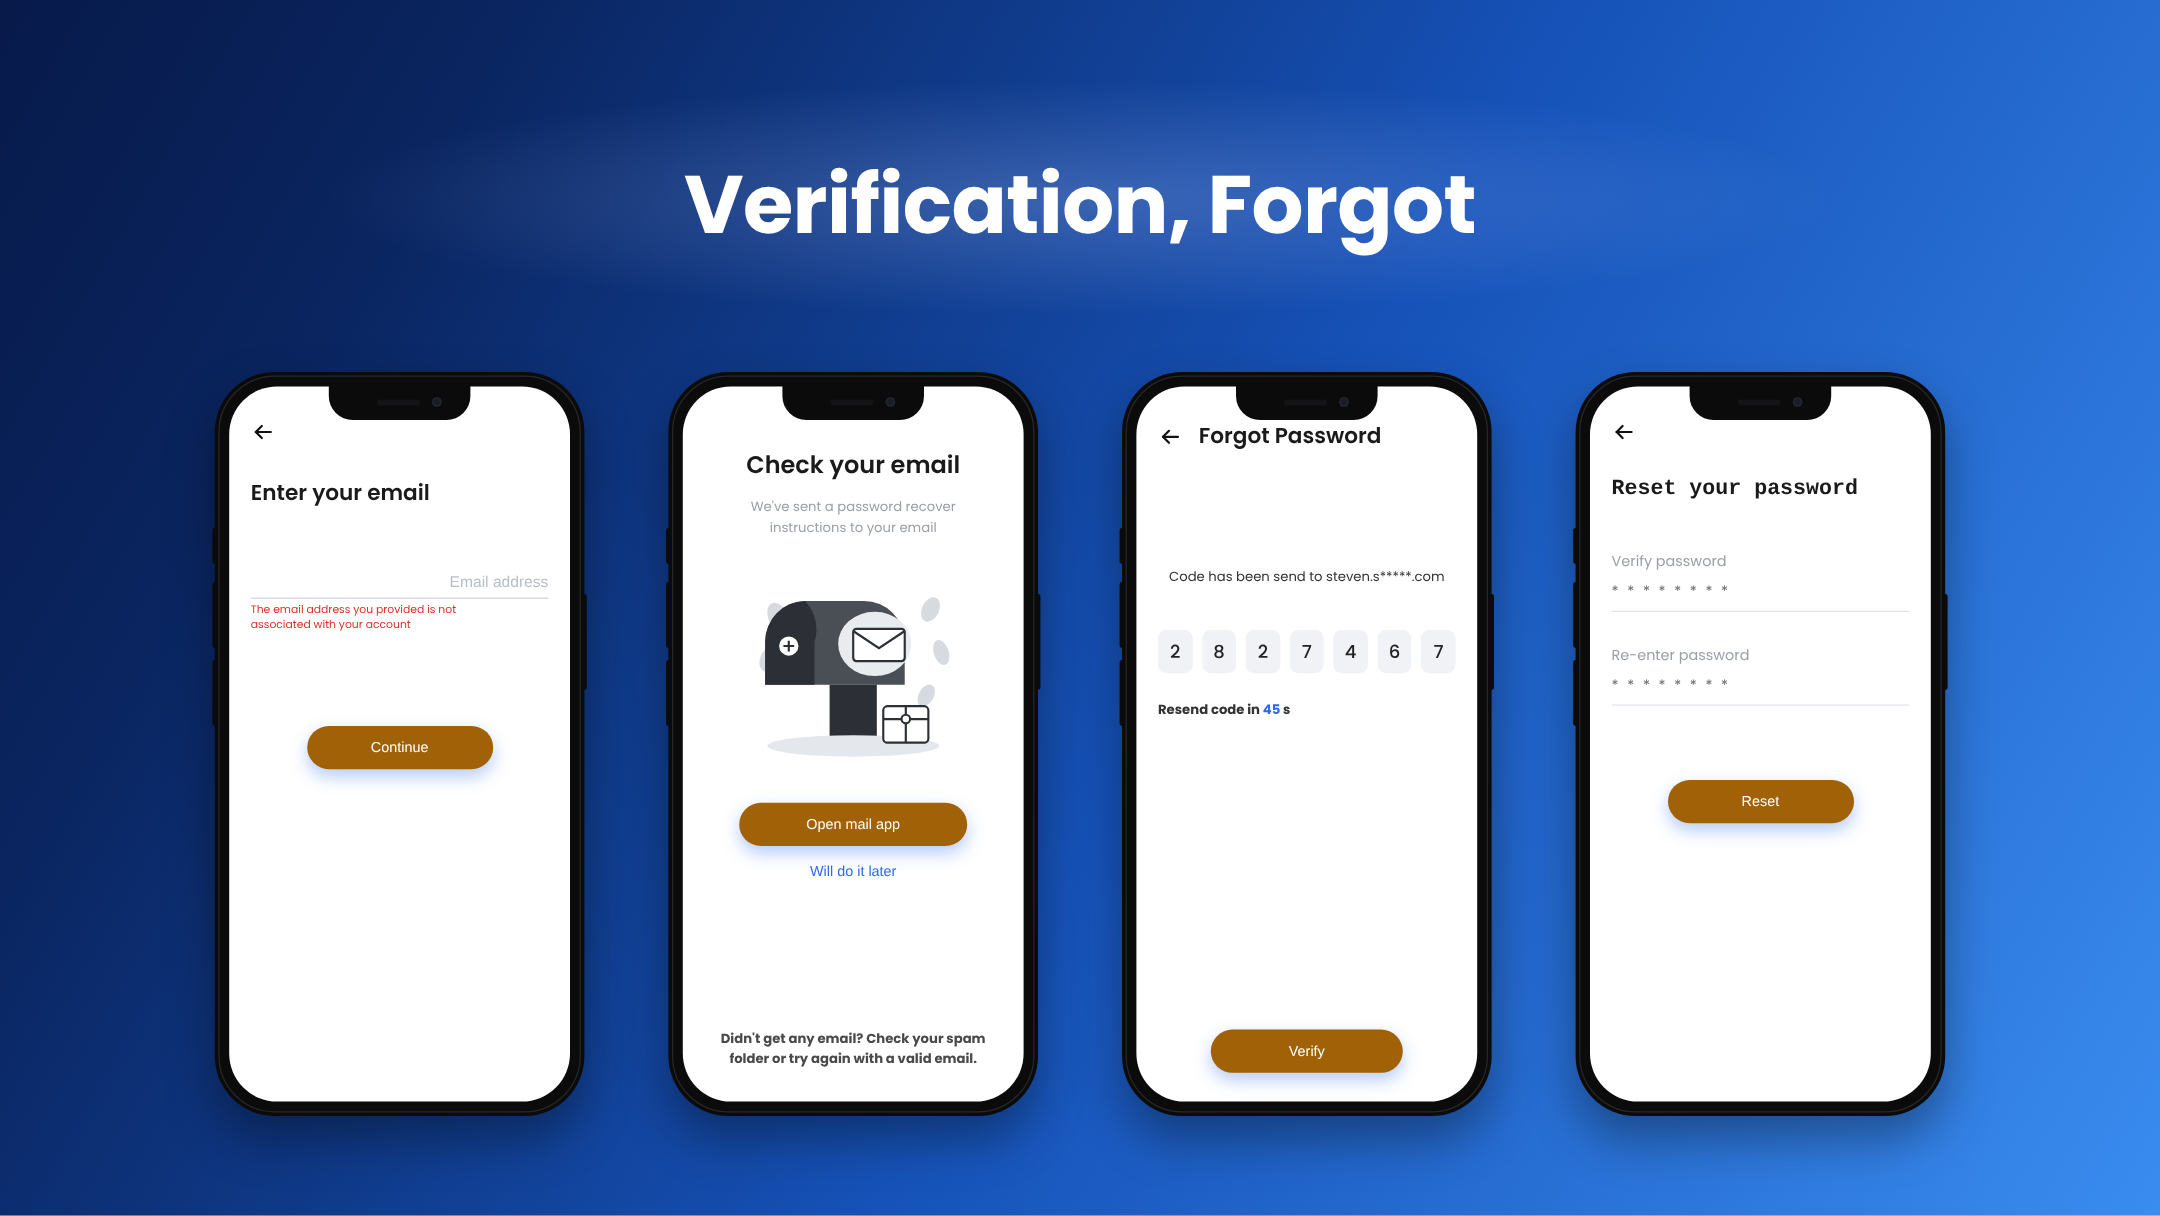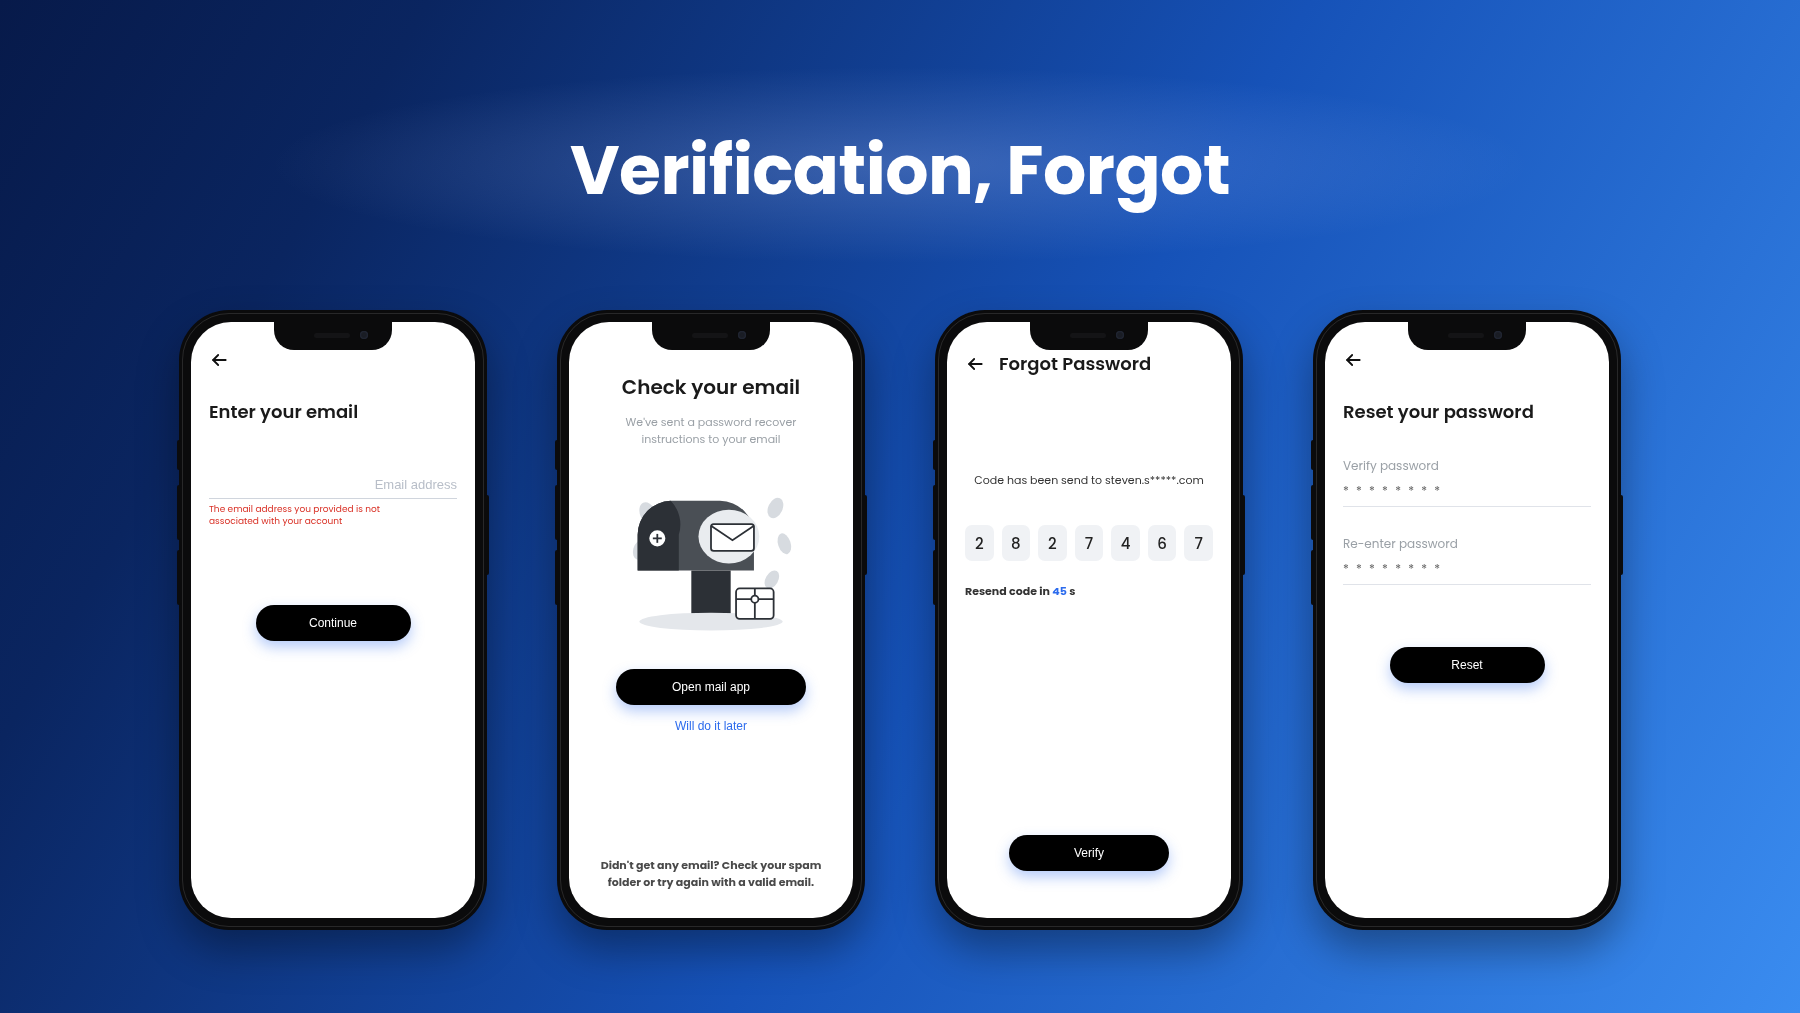--- a/index.html
+++ b/index.html
@@ -105,21 +105,21 @@
   .underline-input {
     border:none; border-bottom:1px solid #d0d5dd; width:100%;
     font-size:13px; padding:4px 0 6px 0; outline:none; background:transparent;
     color:#333;
     text-align:right;
   }
   .underline-input::placeholder { color:#b8bec8; }
   .error-text { font-size:9px; color:#d93025; line-height:1.35; margin-top:4px; max-width:200px; }
   .btn {
     display:block; margin:0 auto; border:none; outline:none; cursor:pointer;
-    background:#000000; color:#fff; font-size:12px; font-weight:500;
+    background:#a16207; color:#fff; font-size:12px; font-weight:500;
     border-radius:24px; height:36px; width:155px;
     box-shadow: 0 6px 14px rgba(44,107,237,0.35);
   }
   .btn-wide { width:190px; height:36px; }
   .link-btn {
     display:block; margin:14px auto 0 auto;
     background:none; border:none; color:#2c6bed; font-size:12px; font-weight:500;
     cursor:pointer;
   }
   .footer-note {
@@ -253,40 +253,40 @@
         <div class="code-box">7</div>
         <div class="code-box">4</div>
         <div class="code-box">6</div>
         <div class="code-box">7</div>
       </div>
 
       <div class="resend" style="margin-top:22px;">
         <span>Resend code in </span><span class="sec">45</span><span> s</span>
       </div>
 
-      <button class="btn" style="position:absolute; bottom:47px; left:50%; transform:translateX(-50%); width:160px;">Verify</button>
+      <button class="btn" style="position:absolute; bottom:24px; left:50%; transform:translateX(-50%); width:160px;">Verify</button>
     </div>
   </div>
 
   <div class="phone">
     <div class="side-btn side-l1"></div>
       <div class="side-btn side-l2"></div>
       <div class="side-btn side-l3"></div>
       <div class="side-btn side-r"></div>
     <div class="notch"></div>
     <div class="screen">
       <div class="back-row" style="margin-bottom:28px;">
         <span class="back-icon">
           <svg viewBox="0 0 24 24" fill="none" stroke="#111" stroke-width="2.2" stroke-linecap="round" stroke-linejoin="round">
               <line x1="20" y1="12" x2="5" y2="12"></line>
               <polyline points="11 6 5 12 11 18"></polyline>
             </svg>
         </span>
       </div>
-      <div class="heading" style="margin-bottom:32px;">Reset your password</div>
+      <div class="heading" style="margin-bottom:42px;font-family:Liberation Mono, monospace;">Reset your password</div>
 
       <span class="label-float">Verify password</span>
       <div class="mask-dots">* * * * * * * *</div>
 
       <div style="height:28px;"></div>
 
       <span class="label-float">Re-enter password</span>
       <div class="mask-dots">* * * * * * * *</div>
 
       <button class="btn" style="margin-top:62px; width:155px;">Reset</button>

